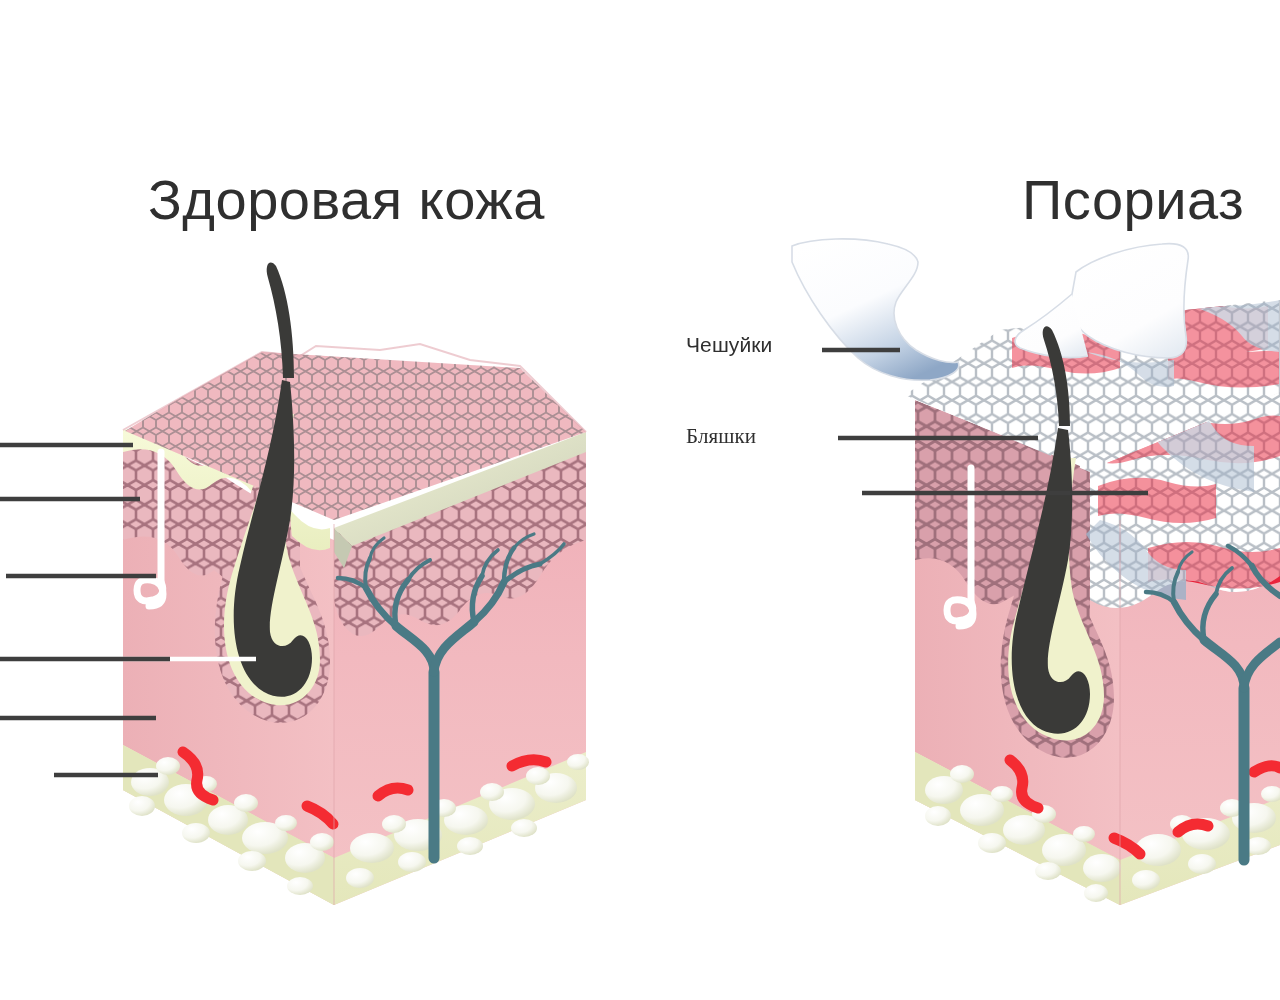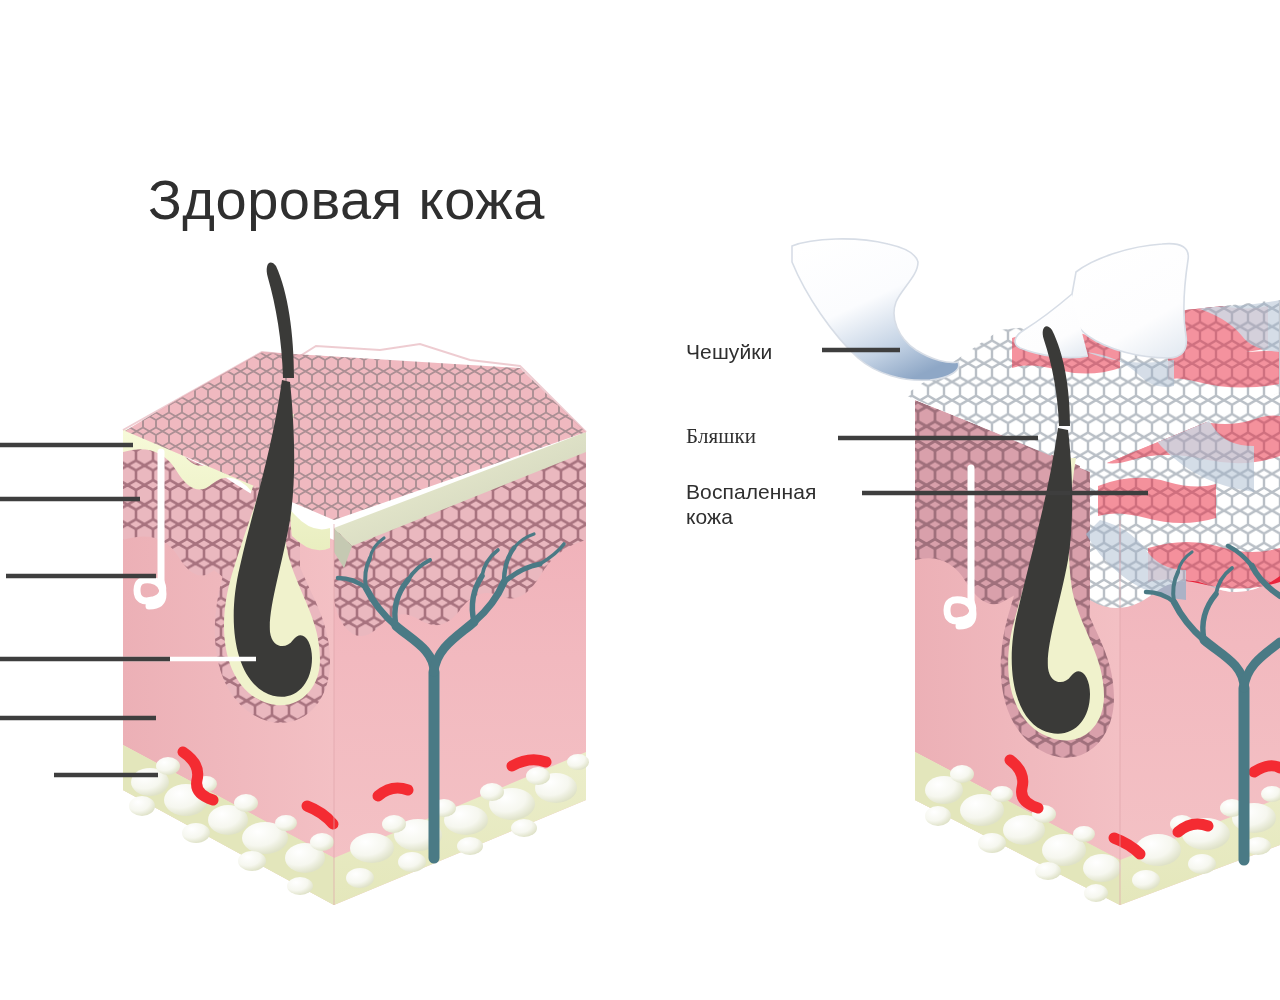--- a/index.html
+++ b/index.html
@@ -24,21 +24,21 @@
   #title-psoriasis{left:1022px;top:172px;}
 
   .lbl{
     position:absolute;
     font-size:21px;
     color:#2f2f2f;
     line-height:25px;
     white-space:pre-line;
     letter-spacing:.1px;
   }
-  #lbl-scales{left:686px;top:339px;}
+  #lbl-scales{left:686px;top:332px;}
   #lbl-plaques{left:686px;top:424px;font-family:Liberation Serif, serif;}
   #lbl-inflamed{left:686px;top:479px;}
 </style>
 </head>
 <body>
 
 <div id="stage">
 
   <svg class="layer" viewBox="0 0 1280 1000">
     <defs>
@@ -464,21 +464,20 @@
       <line x1="54" y1="775" x2="158" y2="775"></line>
 
       <line x1="822" y1="350" x2="900" y2="350"></line>
       <line x1="838" y1="438" x2="1038" y2="438"></line>
       <line x1="862" y1="493" x2="1148" y2="493"></line>
     </g>
   </svg>
 
   <div class="title" id="title-healthy">Здоровая кожа</div>
 
+  <div class="title" id="title-psoriasis">Псориаз</div>
 
   <div class="lbl" id="lbl-scales">Чешуйки</div>
 
   <div class="lbl" id="lbl-plaques">Бляшки</div>
 
-  <div class="lbl" id="lbl-inflamed">Воспаленная
-кожа</div>
 
 </div>
 
 </body></html>

